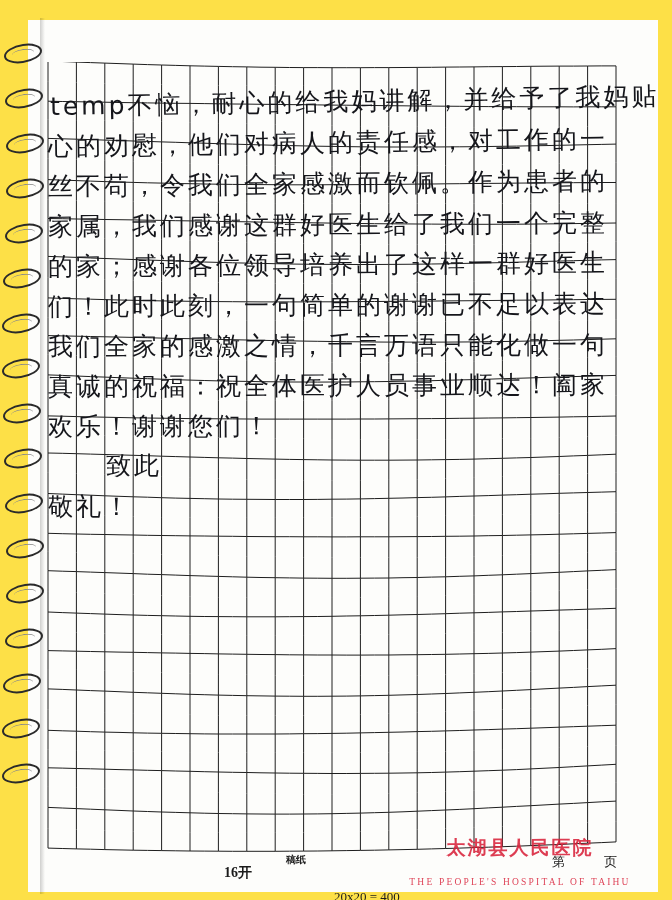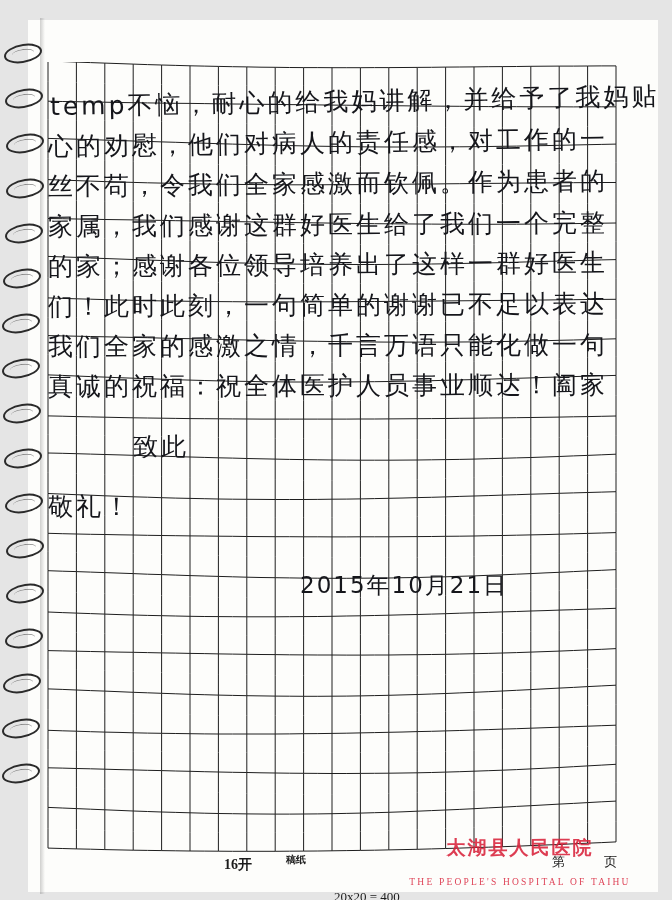--- a/index.html
+++ b/index.html
@@ -12,21 +12,21 @@
     height: 900px;
     position: relative;
     overflow: hidden;
     font-family: "Liberation Sans", sans-serif;
   }
 
   
   #scan {
     position: absolute;
     inset: 0;
-    background: #e5e5e5;
+    background: #fde047;
   }
   
   #paper {
     position: absolute;
     left: 28px;
     top: 20px;
     width: 630px;
     height: 872px;
     background: #fdfdfb;
   }
@@ -102,21 +102,21 @@
     position: absolute;
     left: 44px;
     top: 850px;
     width: 578px;
     height: 30px;
     font-family: "Liberation Serif", serif;
   }
   .f-size {
     position: absolute;
     left: 180px;
-    top: 6px;
+    top: 14px;
     font-size: 14px;
     color: #1b1b1b;
     font-weight: bold;
   }
   .f-label {
     position: absolute;
     left: 242px;
     top: 3px;
     font-size: 10px;
     color: #1b1b1b;
@@ -256,23 +256,23 @@
 
   <div id="hand">
     <div class="hw-line" style="left:6px;  top:28px;  transform: rotate(-1.0deg);">temp不恼，耐心的给我妈讲解，并给予了我妈贴</div>
     <div class="hw-line" style="left:4px;  top:68px;  transform: rotate(-0.8deg);">心的劝慰，他们对病人的责任感，对工作的一</div>
     <div class="hw-line" style="left:4px;  top:108px; transform: rotate(-0.6deg);">丝不苟，令我们全家感激而钦佩。作为患者的</div>
     <div class="hw-line" style="left:4px;  top:148px; transform: rotate(-0.4deg);">家属，我们感谢这群好医生给了我们一个完整</div>
     <div class="hw-line" style="left:4px;  top:188px; transform: rotate(-0.4deg);">的家；感谢各位领导培养出了这样一群好医生</div>
     <div class="hw-line" style="left:4px;  top:228px; transform: rotate(-0.3deg);">们！此时此刻，一句简单的谢谢已不足以表达</div>
     <div class="hw-line" style="left:4px;  top:268px; transform: rotate(-0.2deg);">我们全家的感激之情，千言万语只能化做一句</div>
     <div class="hw-line" style="left:4px;  top:308px; transform: rotate(-0.2deg);">真诚的祝福：祝全体医护人员事业顺达！阖家</div>
-    <div class="hw-line" style="left:62px; top:368px;margin-left:27px;">致此</div>
+    <div class="hw-line" style="left:4px;  top:348px; transform: rotate(-0.2deg);">欢乐！谢谢您们！</div>
+    <div class="hw-line" style="left:62px; top:387px;">致此</div>
     <div class="hw-line" style="left:4px;  top:428px;">敬礼！</div>
-    <div class="hw-line hw-small" style="left:256px; top:508px;">2015年10月21日</div>
   </div>
 
   <div id="footer">
     <span class="f-size">16开</span>
     <span class="f-label">稿纸</span>
     <span class="f-count">20x20 = 400</span>
     <span class="f-page">第</span>
     <span class="f-pageunit">页</span>
   </div>
 

